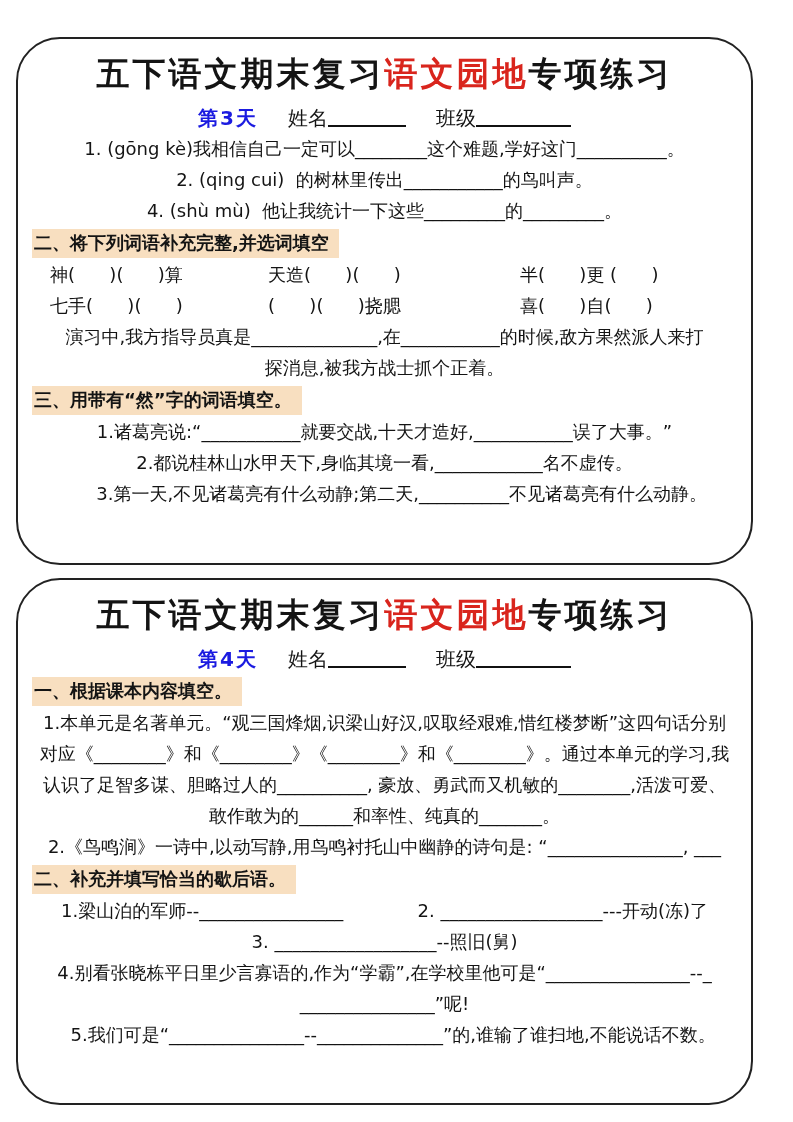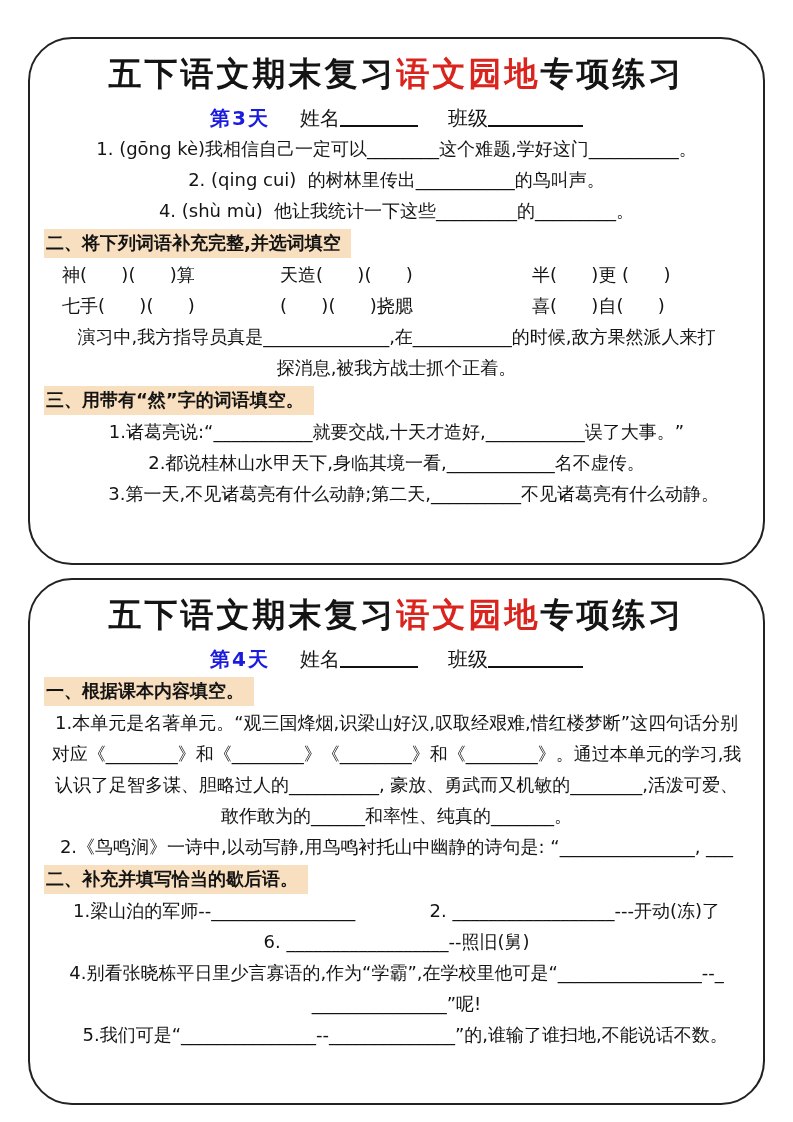--- a/index.html
+++ b/index.html
@@ -8,21 +8,21 @@
     --highlight:#f8dfc0;
     --ink:#141414;
     --border:#222222;
   }
   html,body{margin:0;padding:0;}
   body{
     width:793px;height:1122px;position:relative;background:#ffffff;
     font-family:"DejaVu Sans", sans-serif;color:var(--ink);
   }
   .panel{
-    position:absolute;left:28px;width:737px;box-sizing:border-box;
+    position:absolute;left:16px;width:737px;box-sizing:border-box;
     border:2px solid var(--border);border-radius:44px;background:#fff;
     padding:12px 14px 8px 14px;overflow:hidden;
   }
   #panel1{top:37px;height:528px;}
   #panel2{top:578px;height:527px;}
   .title{
     text-align:center;font-size:33px;font-weight:bold;letter-spacing:3px;
     line-height:42px;margin-top:2px;white-space:nowrap;
   }
   .title .red{color:var(--red);}
@@ -93,17 +93,17 @@
 
   <div class="section-heading">一、根据课本内容填空。</div>
   <div class="line">1.本单元是名著单元。“观三国烽烟,识梁山好汉,叹取经艰难,惜红楼梦断”这四句话分别</div>
   <div class="line">对应《________》和《________》《________》和《________》。通过本单元的学习,我</div>
   <div class="line">认识了足智多谋、胆略过人的__________, 豪放、勇武而又机敏的________,活泼可爱、</div>
   <div class="line">敢作敢为的______和率性、纯真的_______。</div>
   <div class="line">2.《鸟鸣涧》一诗中,以动写静,用鸟鸣衬托山中幽静的诗句是: “_______________, ___</div>
 
   <div class="section-heading">二、补充并填写恰当的歇后语。</div>
   <div class="line">1.梁山泊的军师--________________             2. __________________---开动(冻)了</div>
-  <div class="line">6. __________________--照旧(舅)</div>
+  <div class="line">3. __________________--照旧(舅)</div>
   <div class="line">4.别看张晓栋平日里少言寡语的,作为“学霸”,在学校里他可是“________________--_</div>
   <div class="line">_______________”呢!</div>
   <div class="line">   5.我们可是“_______________--______________”的,谁输了谁扫地,不能说话不数。</div>
 </div>
 
 </body></html>

